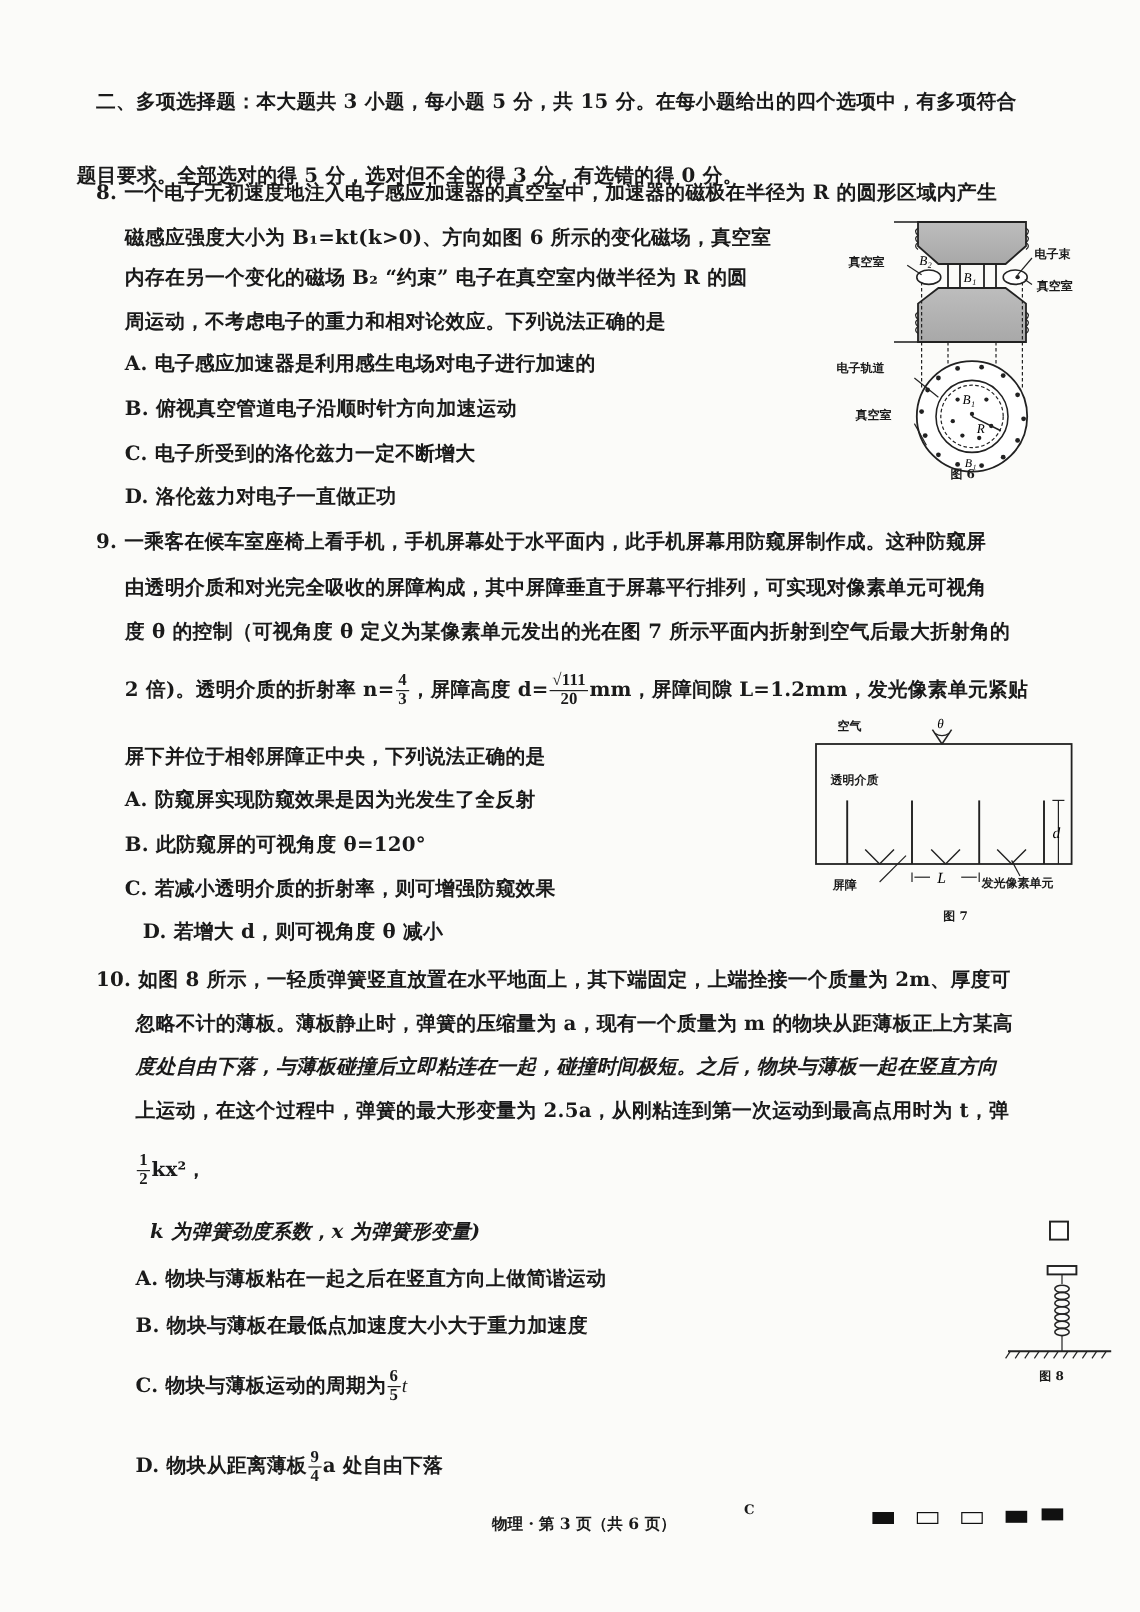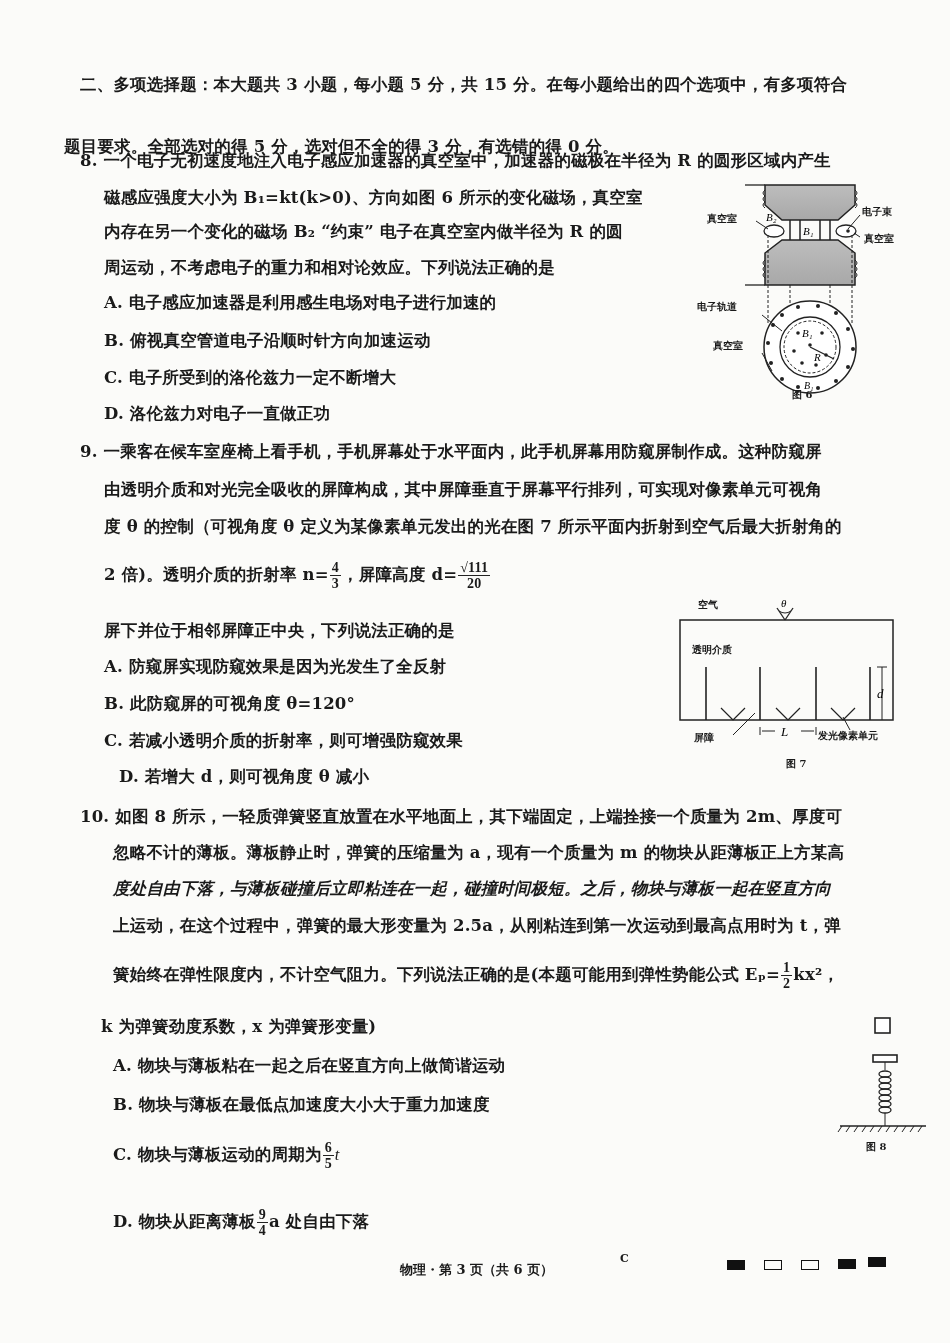--- a/index.html
+++ b/index.html
@@ -117,21 +117,21 @@
   <div class="figlabel" style="left:697px;top:300px;">电子轨道</div>
   <div class="figlabel" style="left:713px;top:339px;">真空室</div>
   <div class="figlabel" style="left:792px;top:388px;">图 6</div>
 </div>
 
 <div>
   <div class="line" style="left:80px;top:441px;">9. 一乘客在候车室座椅上看手机，手机屏幕处于水平面内，此手机屏幕用防窥屏制作成。这种防窥屏</div>
   <div class="line" style="left:104px;top:479px;">由透明介质和对光完全吸收的屏障构成，其中屏障垂直于屏幕平行排列，可实现对像素单元可视角</div>
   <div class="line" style="left:104px;top:516px;">度 θ 的控制（可视角度 θ 定义为某像素单元发出的光在图 7 所示平面内折射到空气后最大折射角的</div>
   <div class="line" style="left:104px;top:560px;">
-    <span>2 倍)。透明介质的折射率 n=</span><span class="frac"><span class="num">4</span><span class="den">3</span></span><span>，屏障高度 d=</span><span class="frac"><span class="num">√111</span><span class="den">20</span></span>
+    <span>2 倍)。透明介质的折射率 n=</span><span class="frac"><span class="num">4</span><span class="den">3</span></span><span>，屏障高度 d=</span><span class="frac"><span class="num">√111</span><span class="den">20</span></span><span>mm，屏障间隙 L=1.2mm，发光像素单元紧贴</span>
   </div>
   <div class="line" style="left:104px;top:620px;">屏下并位于相邻屏障正中央，下列说法正确的是</div>
   <div class="line opt" style="left:104px;top:656px;">A. 防窥屏实现防窥效果是因为光发生了全反射</div>
   <div class="line opt" style="left:104px;top:693px;">B. 此防窥屏的可视角度 θ=120°</div>
   <div class="line opt" style="left:104px;top:730px;">C. 若减小透明介质的折射率，则可增强防窥效果</div>
   <div class="line opt" style="left:104px;top:766px;margin-left:15px;">D. 若增大 d，则可视角度 θ 减小</div>
 
   <svg class="fig" style="left:675px;top:595px;" width="255" height="160">
     <rect x="5" y="25" width="213" height="100" fill="none" stroke="#222" stroke-width="1.5"></rect>
 
@@ -170,23 +170,23 @@
   <div class="figlabel" style="left:818px;top:729px;">发光像素单元</div>
   <div class="figlabel" style="left:786px;top:757px;">图 7</div>
 </div>
 
 <div>
   <div class="line" style="left:80px;top:806px;">10. 如图 8 所示，一轻质弹簧竖直放置在水平地面上，其下端固定，上端拴接一个质量为 2m、厚度可</div>
   <div class="line" style="left:113px;top:842px;">忽略不计的薄板。薄板静止时，弹簧的压缩量为 a，现有一个质量为 m 的物块从距薄板正上方某高</div>
   <div class="line" style="left:113px;top:878px;font-style:italic;">度处自由下落，与薄板碰撞后立即粘连在一起，碰撞时间极短。之后，物块与薄板一起在竖直方向</div>
   <div class="line" style="left:113px;top:915px;">上运动，在这个过程中，弹簧的最大形变量为 2.5a，从刚粘连到第一次运动到最高点用时为 t，弹</div>
   <div class="line" style="left:113px;top:960px;">
-    <span>簧始终在弹性限度内，不计空气阻力。下列说法正确的是(本题可能用到弹性势能公式 Eₚ=</span><span class="frac"><span class="num">1</span><span class="den">2</span></span><span>kx²，</span>
-  </div>
-  <div class="line" style="left:101px;top:1016px;">k 为弹簧劲度系数，x 为弹簧形变量)</div>
+    <span class="frac"><span class="num">1</span><span class="den">2</span></span><span>kx²，</span>
+  </div>
+  <div class="line" style="left:125px;top:1016px;font-style:italic;">k 为弹簧劲度系数，x 为弹簧形变量)</div>
   <div class="line opt" style="left:113px;top:1055px;">A. 物块与薄板粘在一起之后在竖直方向上做简谐运动</div>
   <div class="line opt" style="left:113px;top:1094px;">B. 物块与薄板在最低点加速度大小大于重力加速度</div>
   <div class="line opt" style="left:113px;top:1140px;">
     <span>C. 物块与薄板运动的周期为</span><span class="frac"><span class="num">6</span><span class="den">5</span></span><i class="v">t</i>
   </div>
   <div class="line opt" style="left:113px;top:1207px;">
     <span>D. 物块从距离薄板</span><span class="frac"><span class="num">9</span><span class="den">4</span></span><span>a 处自由下落</span>
   </div>
 
   <svg class="fig" style="left:830px;top:1010px;" width="100" height="130">
@@ -214,21 +214,21 @@
       <line x1="60" y1="116" x2="56" y2="122"></line>
         <line x1="68" y1="116" x2="64" y2="122"></line>
         <line x1="76" y1="116" x2="72" y2="122"></line>
       <line x1="84" y1="116" x2="80" y2="122"></line>
         <line x1="92" y1="116" x2="88" y2="122"></line>
     </g>
   </svg>
   <div class="figlabel" style="left:866px;top:1140px;">图 8</div>
 </div>
 
-<div class="footer" style="left:400px;top:1261px;">物理・第 3 页（共 6 页）</div>
+<div class="footer" style="left:410px;top:1261px;">物理・第 3 页（共 6 页）</div>
 <div class="footer" style="left:620px;top:1252px;font-size:11px;">C</div>
 <div>
   <div class="mark" style="left:727px;top:1260px;background:#111;"></div>
   <div class="mark" style="left:764px;top:1260px;border:1.5px solid #111;box-sizing:border-box;"></div>
   <div class="mark" style="left:801px;top:1260px;border:1.5px solid #111;box-sizing:border-box;"></div>
   <div class="mark" style="left:838px;top:1259px;background:#111;"></div>
   <div class="mark" style="left:868px;top:1257px;background:#111;"></div>
 </div>
 
 </body></html>

